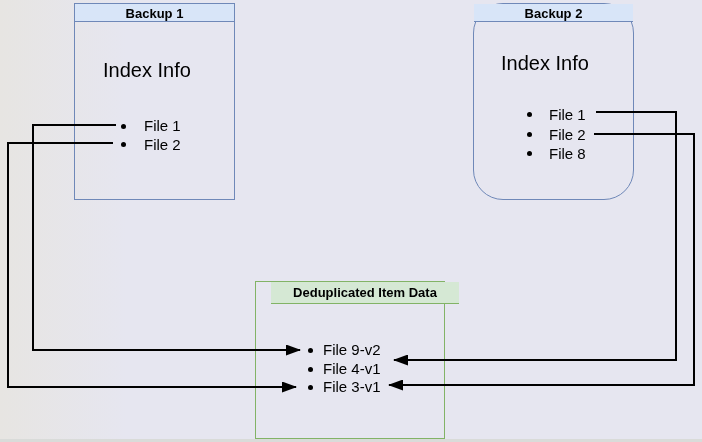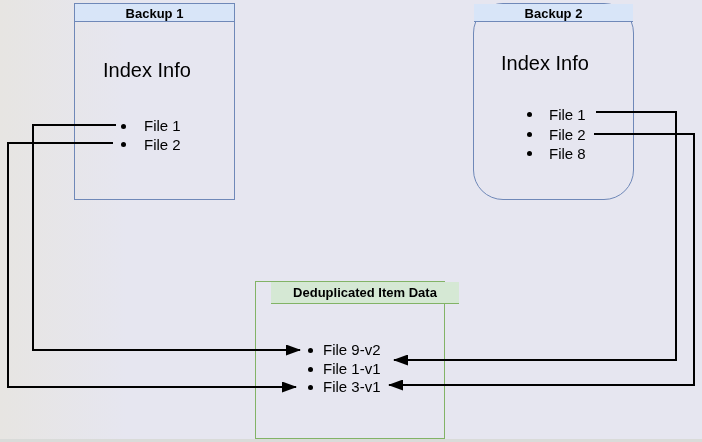--- a/index.html
+++ b/index.html
@@ -116,21 +116,21 @@
       <li>File 1</li>
       <li>File 2</li>
       <li>File 8</li>
     </ul>
   </div>
 
   <div class="box green" id="dedup">
     <div class="box-header">Deduplicated Item Data</div>
     <ul class="file-list">
       <li>File 9-v2</li>
-      <li>File 1-v1</li>
+      <li>File 4-v1</li>
       <li>File 3-v1</li>
     </ul>
   </div>
 
   <svg class="connections" viewBox="0 0 702 442" xmlns="http://www.w3.org/2000/svg">
     <defs>
       <marker id="arrow" markerUnits="userSpaceOnUse" markerWidth="15" markerHeight="11" refX="14" refY="5.5" orient="auto">
         <path d="M0,0 L15,5.5 L0,11 Z"></path>
       </marker>
     </defs>

